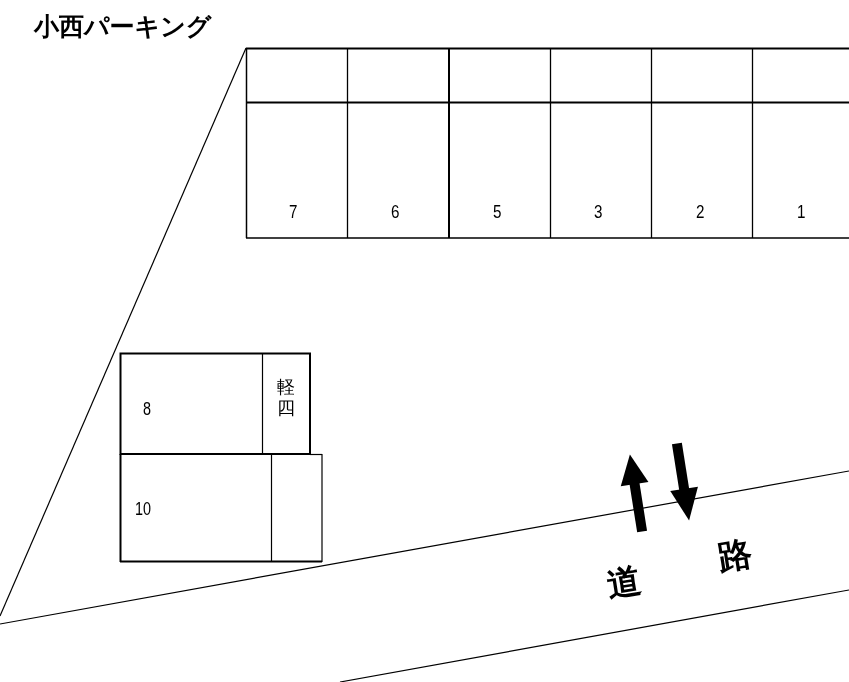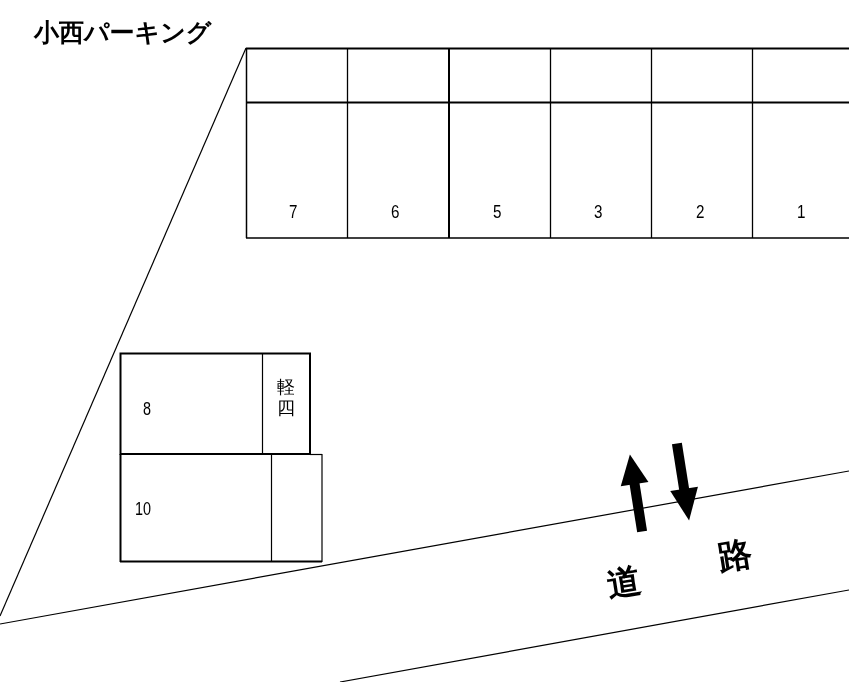--- a/index.html
+++ b/index.html
@@ -1,18 +1,18 @@
 <!DOCTYPE html>
 <html><head>
 <meta charset="utf-8">
 <style>
   html, body { margin: 0; padding: 0; background: #ffffff; }
   body { width: 849px; height: 682px; position: relative; overflow: hidden;
          font-family: "DejaVu Sans", "Liberation Sans", sans-serif; color: #000; }
-  .title { position: absolute; left: 34px; top: 16px; font-size: 25px; font-weight: bold;
+  .title { position: absolute; left: 34px; top: 10px; font-size: 25px; font-weight: bold;
            letter-spacing: 0px; }
   svg.map { position: absolute; left: 0; top: 0; }
   .num { position: absolute; font-family: "Liberation Sans", "DejaVu Sans", sans-serif;
          font-size: 19px; transform: scaleX(0.8); transform-origin: center; }
   .kei { position: absolute; font-size: 18px; line-height: 21px; width: 24px; text-align: center; }
   .road-char { position: absolute; font-size: 34px; font-weight: bold; }
 </style>
 </head>
 <body>
 

